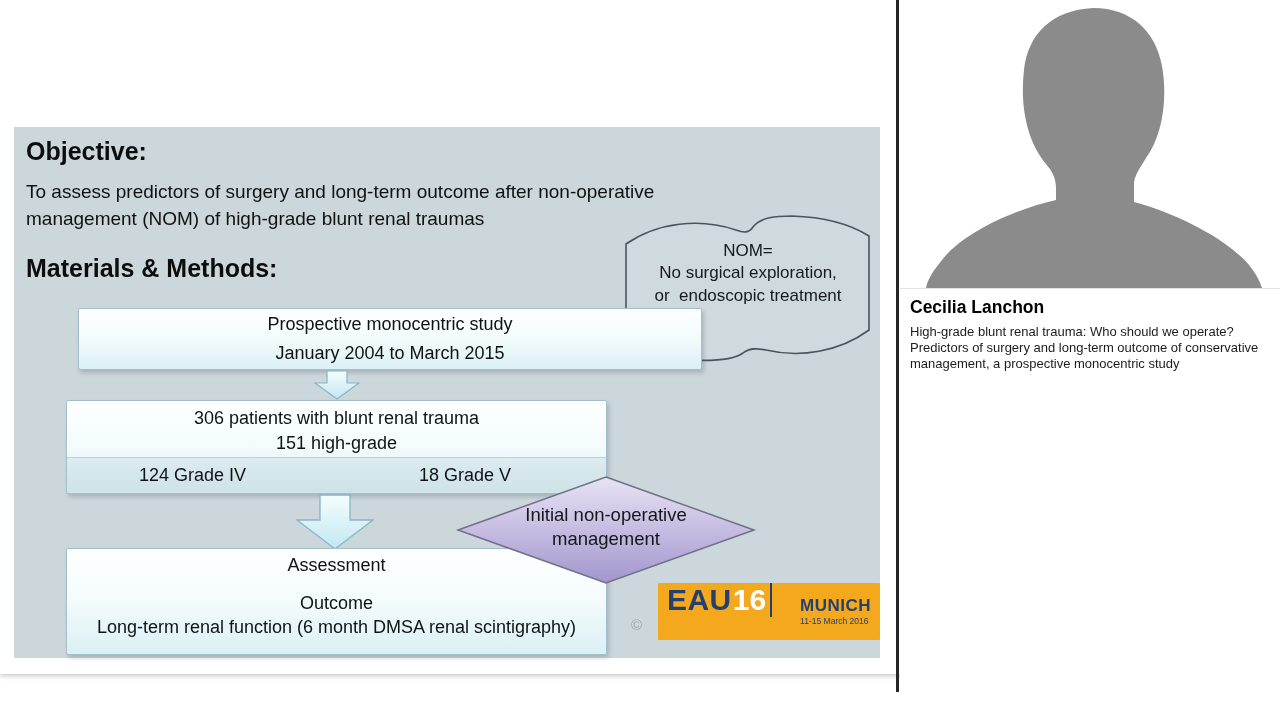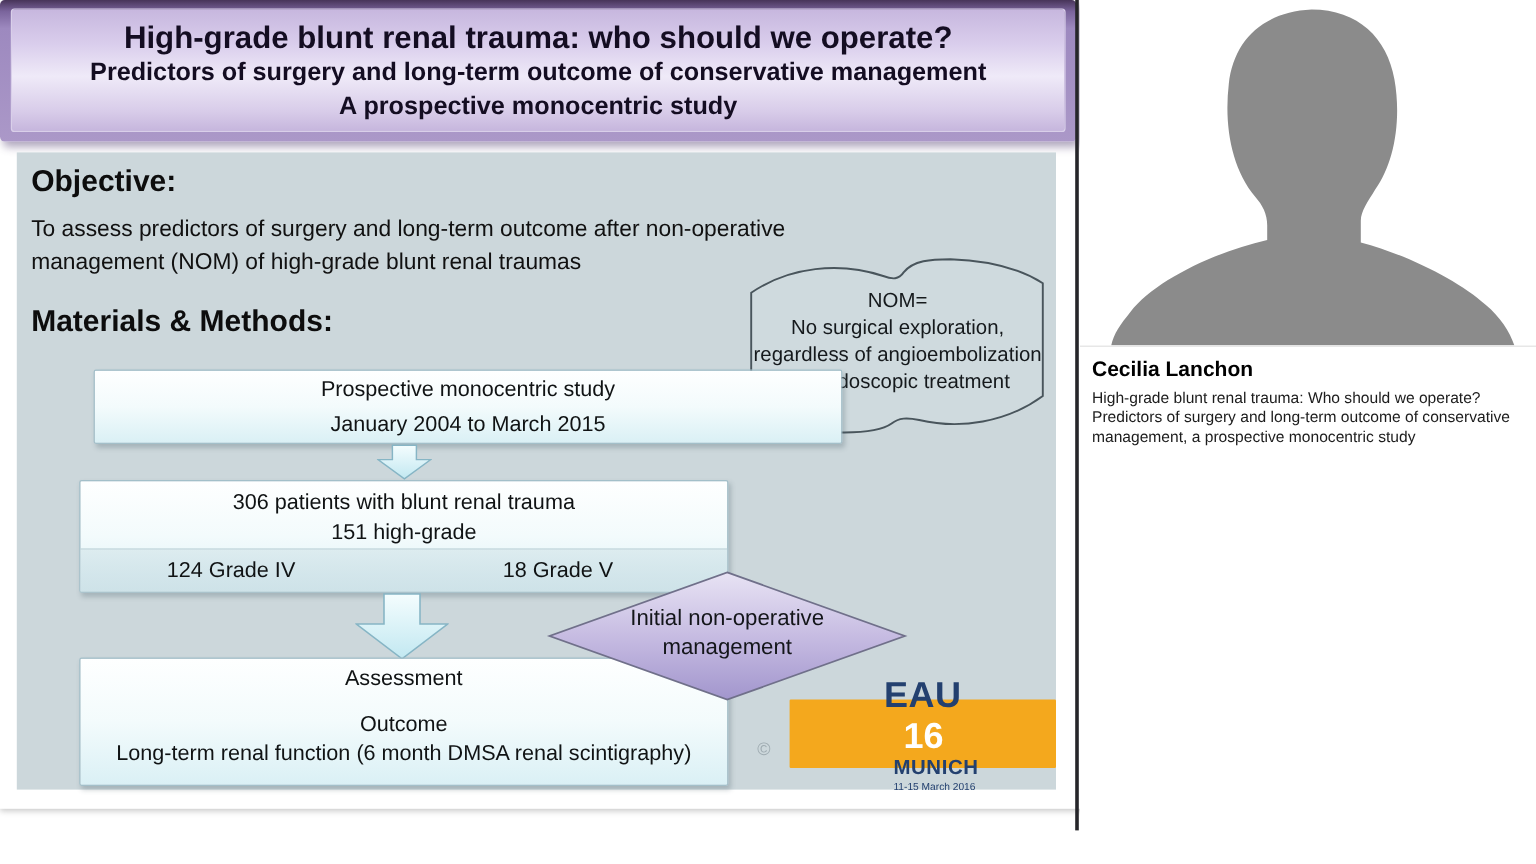--- a/index.html
+++ b/index.html
@@ -58,21 +58,21 @@
   .arrow2{left:282px;top:367px;width:78px;height:56px;}
 
   
   .diamond{position:absolute;left:441px;top:348px;width:302px;height:110px;z-index:3;}
   .diamond svg{position:absolute;left:0;top:0;}
   .diamond-text{position:absolute;left:0;top:28px;width:100%;text-align:center;
                 font-size:18.5px;color:#14161a;line-height:1.3;}
 
   
   .eau-logo{position:absolute;left:644px;top:456px;width:222px;height:57px;background:#f4a81d;
-            display:flex;align-items:center;justify-content:center;border-radius:1px;flex-direction:column;}
+            display:flex;justify-content:center;border-radius:1px;}
   .eau-word{font-size:30px;font-weight:bold;color:#23406f;letter-spacing:.5px;}
   .eau-year{font-size:30px;font-weight:bold;color:#ffffff;margin-left:1px;}
   .eau-div{width:2px;height:34px;background:#23406f;margin:0 6px 0 4px;}
   .eau-right{display:flex;flex-direction:column;justify-content:center;margin-left:22px;}
   .eau-city{font-size:17px;font-weight:600;color:#23406f;letter-spacing:.5px;line-height:1;}
   .eau-dates{font-size:8.5px;color:#23406f;margin-top:2px;}
   .copyright{position:absolute;left:617px;top:489px;font-size:15px;color:#97a4aa;opacity:.85;}
 
   
   .region-divider{position:absolute;left:896px;top:0;width:3px;height:692px;background:#26262a;}
@@ -84,43 +84,35 @@
   .speaker-name{position:absolute;left:10px;top:297px;font-size:17.5px;font-weight:bold;color:#000;}
   .speaker-title{position:absolute;left:10px;top:324px;width:356px;font-size:13px;color:#1c1c1c;line-height:1.24;}
 </style>
 </head>
 <body>
 
 <div class="stage">
 
   <div class="slide-card">
 
-    <div class="banner">
-      <div class="banner-inner">
-        <div class="t1">High-grade blunt renal trauma: who should we operate?</div>
-        <div class="t2">Predictors of surgery and long-term outcome of conservative management</div>
-        <div class="t3">A prospective monocentric study</div>
-      </div>
-    </div>
 
     <div class="slide-body">
 
       <div class="obj-heading">Objective:</div>
       <div class="obj-text">To assess predictors of surgery and long-term outcome after non-operative management (NOM) of high-grade blunt renal traumas</div>
 
       <div class="nom">
         <svg width="264" height="152" viewBox="0 0 264 152">
           <path d="M10,32 C42,10 84,6 120,18 C128,21 133,21 137,15 C145,5 160,4 176,4
                    C208,5 234,12 253,24 L253,118 C223,140 184,146 150,138
                    C140,136 133,136 127,141 C112,152 64,150 10,140 Z" fill="#cfdade" stroke="#49555c" stroke-width="1.6"></path>
         </svg>
         <div class="nom-text">
           <div class="nom-line">NOM=</div>
           <div class="nom-line">No surgical exploration,</div>
-          <div class="nom-line">regardless of angioembolization</div>
           <div class="nom-line">or  endoscopic treatment</div>
         </div>
       </div>
 
       <div class="mm-heading">Materials &amp; Methods:</div>
 
       <div class="fbox box1">
         <div class="ln">Prospective monocentric study</div>
         <div class="ln">January 2004 to March 2015</div>
       </div>

